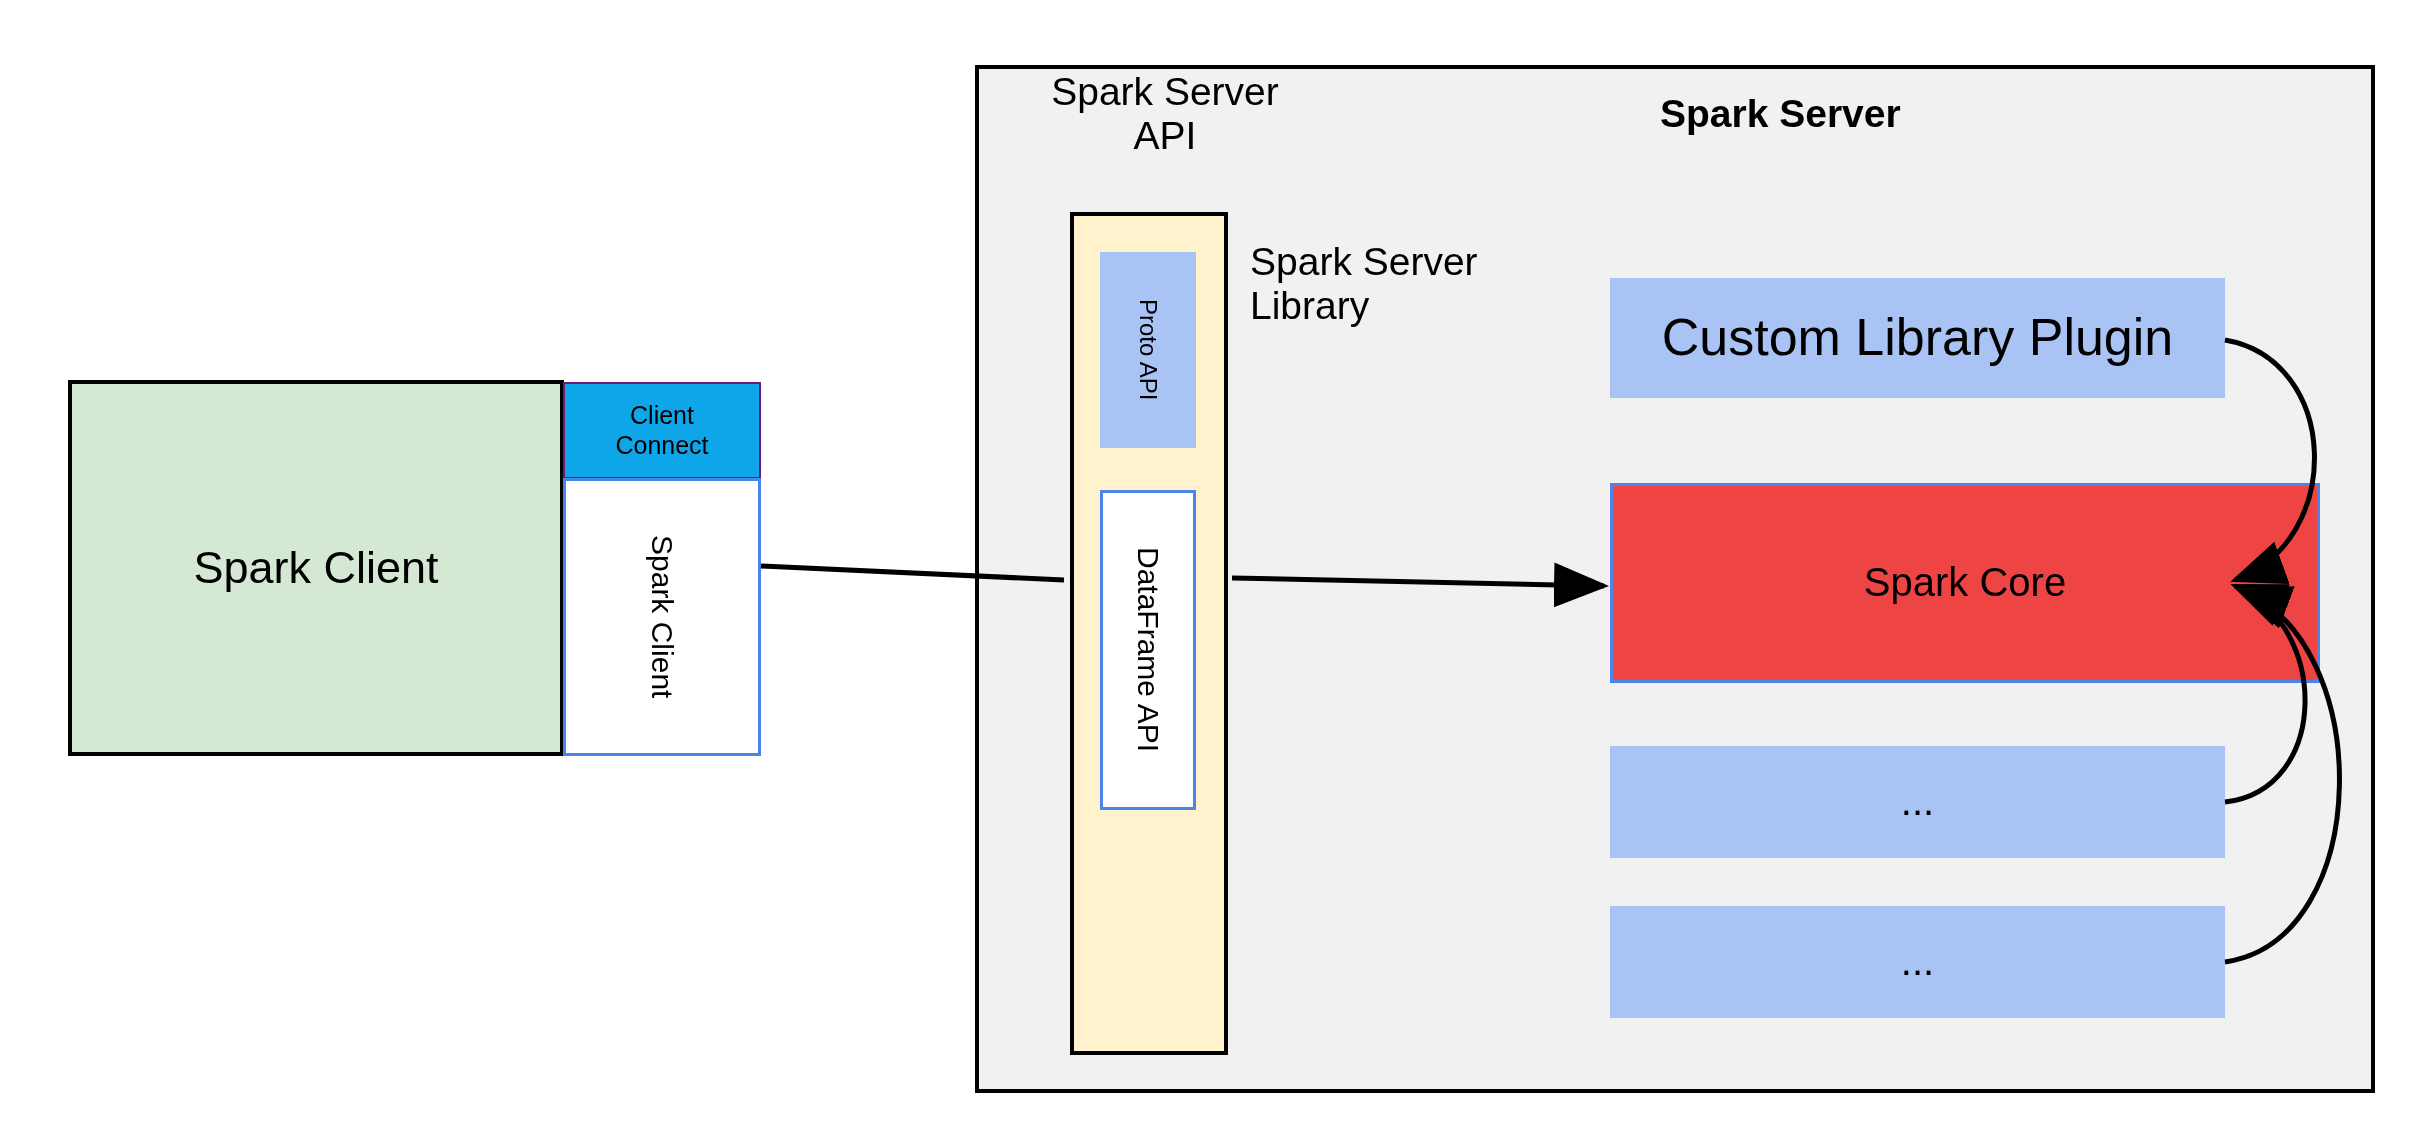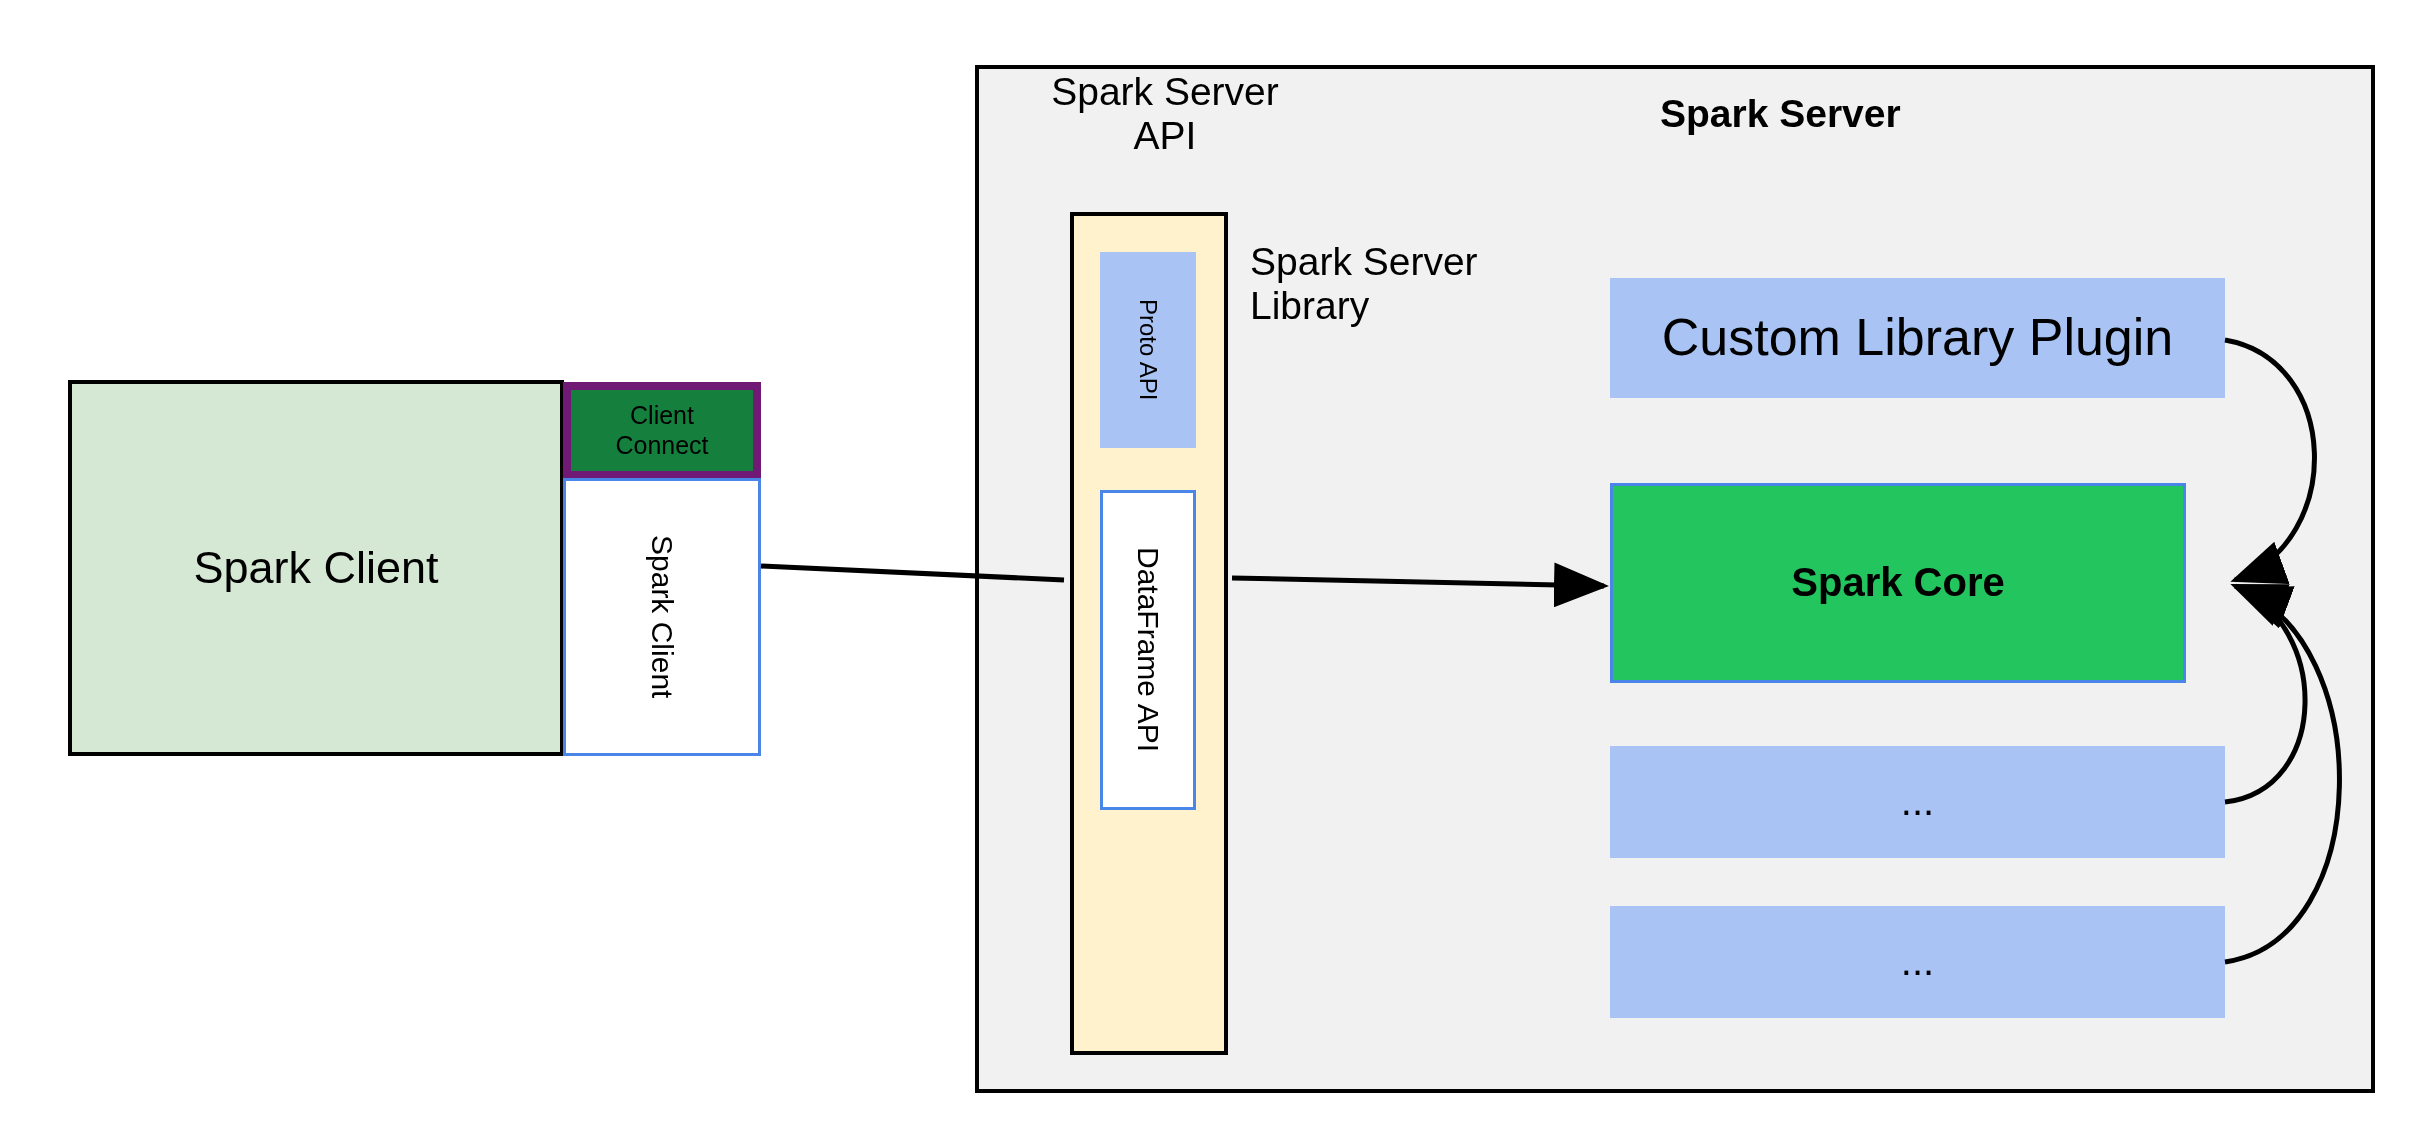--- a/index.html
+++ b/index.html
@@ -42,22 +42,22 @@
     border: 4px solid #000000;
     font-size: 45px;
     z-index: 2;
   }
 
   #client-package-box {
     left: 563px;
     top: 382px;
     width: 198px;
     height: 97px;
-    background: #15803d;
-    border: 8px solid #701a75;
+    background: #0ea5e9;
+    border: 2px solid #701a75;
     font-size: 25px;
     z-index: 3;
   }
 
   #spark-client-box {
     left: 563px;
     top: 478px;
     width: 198px;
     height: 278px;
     background: #ffffff;
@@ -159,27 +159,26 @@
     width: 615px;
     height: 120px;
     background: #a9c4f4;
     font-size: 52px;
     z-index: 4;
   }
 
   #spark-core {
     left: 1610px;
     top: 483px;
-    width: 576px;
+    width: 710px;
     height: 200px;
-    background: #22c55e;
+    background: #ef4444;
     border: 3px solid #4a86e8;
     font-size: 40px;
     z-index: 4;
-    font-weight: bold;
   }
 
   #ellipsis-box-1 {
     left: 1610px;
     top: 746px;
     width: 615px;
     height: 112px;
     background: #a9c4f4;
     font-size: 40px;
     z-index: 4;

